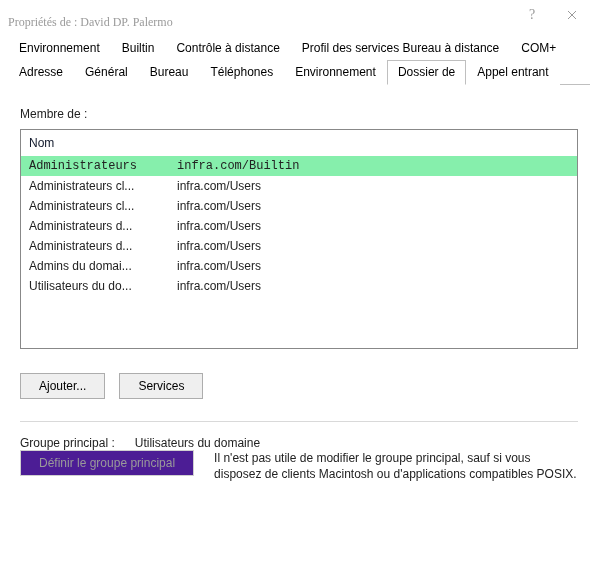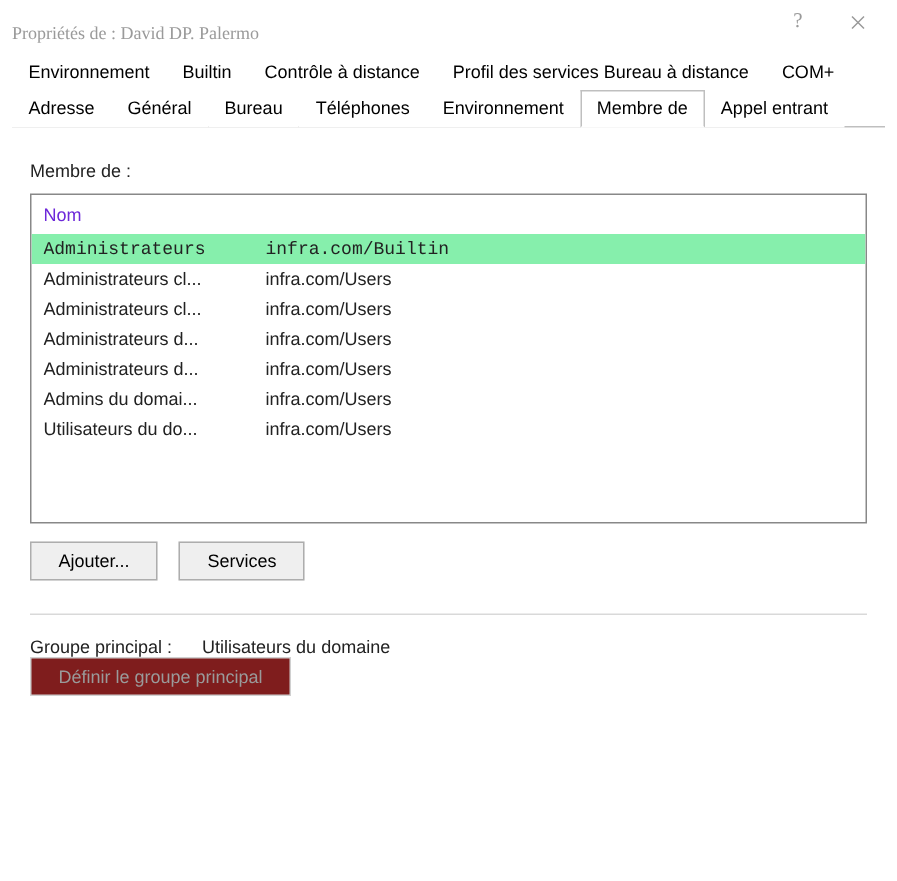--- a/index.html
+++ b/index.html
@@ -77,21 +77,21 @@
     height: 218px;
     background: #ffffff;
     overflow: hidden;
   }
   .list-header, .list-row {
     display: flex;
   }
   .list-header {
     padding: 6px 8px 6px 8px;
     font-size: 12px;
-    color: #6d28d9;
+    color: #0f172a;
   }
   .list-header .col-name {
     width: 148px;
   }
   .list-row {
     padding: 3px 8px 3px 8px;
     font-size: 12px;
   }
   .list-row.selected {
     background: #86efac;
@@ -102,34 +102,34 @@
     white-space: nowrap;
     overflow: hidden;
     text-overflow: ellipsis;
   }
   .list-row .col-folder, .list-header .col-folder {
     flex: 1;
   }
   .btn-row {
     display: flex;
     gap: 14px;
-    margin-top: 12px;
+    margin-top: 24px;
   }
   button.win {
     font-family: inherit;
     font-size: 12px;
     padding: 5px 18px;
     background: #efefef;
     border: 1px solid #adadad;
     min-width: 84px;
     cursor: default;
   }
   button.win:disabled {
     color: #9a9a9a;
-    background: #7f1d1d;
+    background: #4c1d95;
     border: 1px solid #d0d0d0;
   }
   .hr {
     border: none;
     border-top: 1px solid #d9d9d9;
     margin: 22px 0 14px 0;
   }
   .pg-row {
     display: flex;
     align-items: center;
@@ -167,21 +167,21 @@
       <div class="tab">Contrôle à distance</div>
       <div class="tab">Profil des services Bureau à distance</div>
       <div class="tab">COM+</div>
     </div>
   <div class="tabs-row row2" id="tabs-row2">
       <div class="tab">Adresse</div>
       <div class="tab">Général</div>
       <div class="tab">Bureau</div>
       <div class="tab">Téléphones</div>
       <div class="tab">Environnement</div>
-      <div class="tab active">Membre de</div>
+      <div class="tab active">Dossier de</div>
       <div class="tab">Appel entrant</div>
     </div>
   <div class="tab-sep-line"></div>
 </div>
 
 <div class="content">
 
   <div class="section-label">Membre de :</div>
 
   <div class="list-box">
@@ -227,15 +227,16 @@
 
   <hr class="hr">
 
   <div class="pg-row">
     <span>Groupe principal :</span>
     <span>Utilisateurs du domaine</span>
   </div>
 
   <div class="pg-lower">
     <button class="win" disabled="">Définir le groupe principal</button>
+    <div class="pg-note">Il n'est pas utile de modifier le groupe principal, sauf si vous disposez de clients Macintosh ou d'applications compatibles POSIX.</div>
   </div>
 
 </div>
 
 </body></html>

